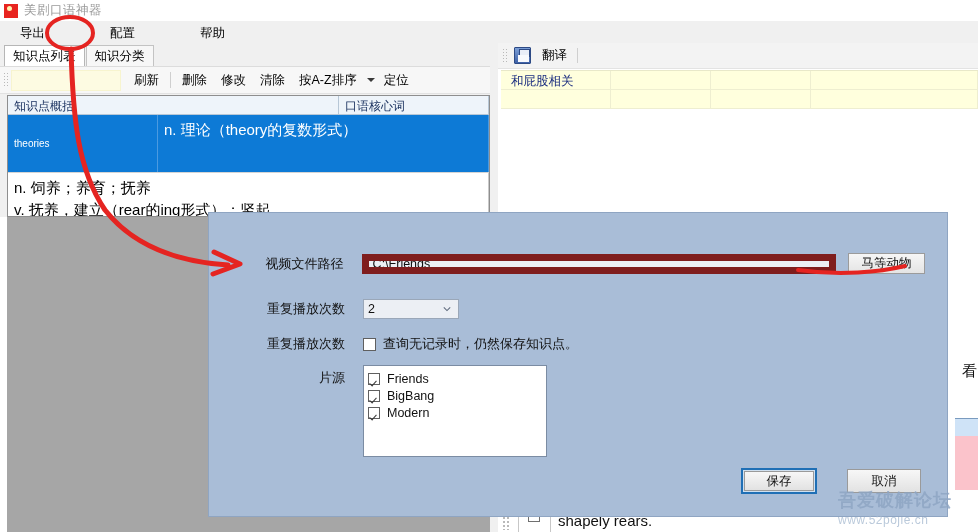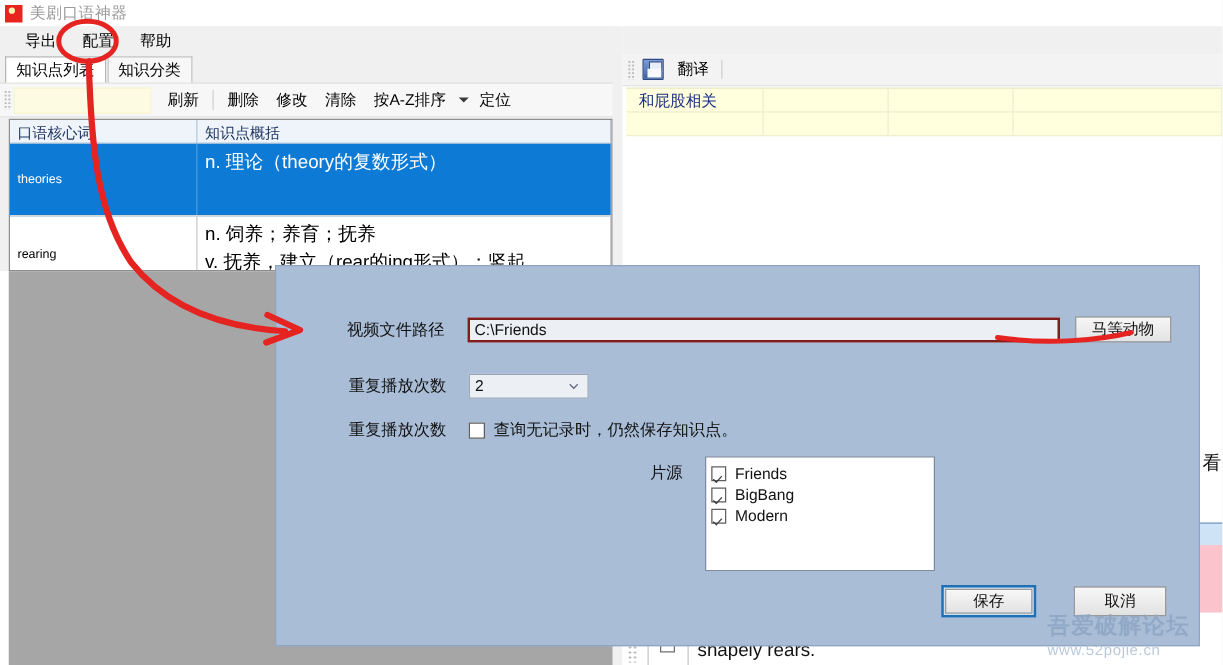--- a/index.html
+++ b/index.html
@@ -37,21 +37,21 @@
   }
   #app-title {
     color: #9a9a9a; font-size: 12.5px; letter-spacing: .5px;
     white-space: nowrap;
   }
 
   
   #menu-bar {
     position: absolute; left: 0; top: 21px; width: 490px; height: 24px;
     background: #f0f0f0;
-    display: flex; align-items: center; padding-left: 10px;
+    display: flex; align-items: center; padding-left: 10px; gap: 44px;
   }
   .menu-item {
     font-size: 12.5px; color: #000; padding: 3px 11px 3px 10px;
     white-space: nowrap; cursor: default;
   }
 
   
   #tab-strip {
     position: absolute; left: 0; top: 45px; width: 490px; height: 22px;
     background: #f0f0f0;
@@ -230,33 +230,33 @@
   }
   #bs-div2 { position: absolute; left: 52px; top: 4px; width: 1px; height: 24px;
     background: #c7c7c7; }
   #bs-text {
     position: absolute; left: 60px; top: 8px; font-size: 15px; color: #111;
     white-space: nowrap;
   }
 
   
   #config-dialog {
-    position: absolute; left: 220px; top: 212px; width: 740px; height: 305px;
+    position: absolute; left: 208px; top: 212px; width: 740px; height: 305px;
     background: #a9bdd7;
     border: 1px solid #8fa5c2;
   }
   .dlg-row { position: absolute; display: flex; align-items: center; }
   .dlg-label {
     font-size: 13px; color: #111; text-align: right; white-space: nowrap;
   }
   #row-path { left: 26px; top: 40px; width: 690px; }
   #lbl-path { width: 110px; }
   #input-path {
     margin-left: 18px; width: 480px; height: 20px;
-    background: #eceff4; border: 2px solid #7f1d1d;
+    background: #eceff4; border: 7px solid #7f1d1d;
     font-family: "Liberation Sans", sans-serif; font-size: 12.5px;
     color: #111; padding: 1px 4px; outline: none;
   }
   #btn-open-dir {
     margin-left: 12px; width: 78px; height: 21px;
     background: linear-gradient(#f6f6f6, #e4e4e4);
     border: 1px solid #9b9b9b; font-size: 12.5px; color: #111;
     font-family: "Liberation Sans", sans-serif; cursor: default;
   }
 
@@ -279,21 +279,21 @@
   #row-save { left: 26px; top: 122px; width: 690px; }
   #lbl-save { width: 110px; }
   #chk-save-wrap { margin-left: 18px; display: flex; align-items: center; }
   #chk-save {
     width: 13px; height: 13px; background: #ffffff;
     border: 1px solid #5f5f5f; flex: 0 0 auto;
   }
   #chk-save-text { margin-left: 7px; font-size: 13px; color: #111;
     white-space: nowrap; }
 
-  #row-source { left: 26px; top: 152px; width: 690px; align-items: flex-start; justify-content: center; }
+  #row-source { left: 26px; top: 152px; width: 690px; align-items: flex-start; }
   #lbl-source { width: 110px; padding-top: 4px; }
   #source-list {
     margin-left: 18px; width: 184px; height: 92px;
     background: #ffffff; border: 1px solid #7b8ca3;
     padding: 4px 0 0 4px;
   }
   .src-item { display: flex; align-items: center; height: 17px; }
   .src-box {
     width: 12px; height: 12px; background: #fff; border: 1px solid #5f5f5f;
     position: relative; flex: 0 0 auto;
@@ -371,31 +371,30 @@
     <div class="tb-btn">删除</div>
     <div class="tb-btn">修改</div>
     <div class="tb-btn">清除</div>
     <div class="tb-btn">按A-Z排序</div>
     <div class="tb-caret"></div>
     <div class="tb-btn">定位</div>
   </div>
 
   <div id="data-grid">
     <div id="grid-header">
+      <div class="gh-cell c2">知识点概括</div>
       <div class="gh-cell c1">口语核心词</div>
-      <div class="gh-cell c2">知识点概括</div>
     </div>
     <div class="grid-row r1 selected">
       <div class="gr-cell c1">theories</div>
       <div class="gr-cell c2">
         <div class="line">n. 理论（theory的复数形式）</div>
       </div>
     </div>
     <div class="grid-row r2">
-      <div class="gr-cell c1">rearing</div>
       <div class="gr-cell c2">
         <div class="line">n. 饲养；养育；抚养</div>
         <div class="line">v. 抚养，建立（rear的ing形式）；竖起</div>
       </div>
     </div>
   </div>
 
   <div id="left-edge-strip"></div>
   <div id="gray-area"></div>
 

